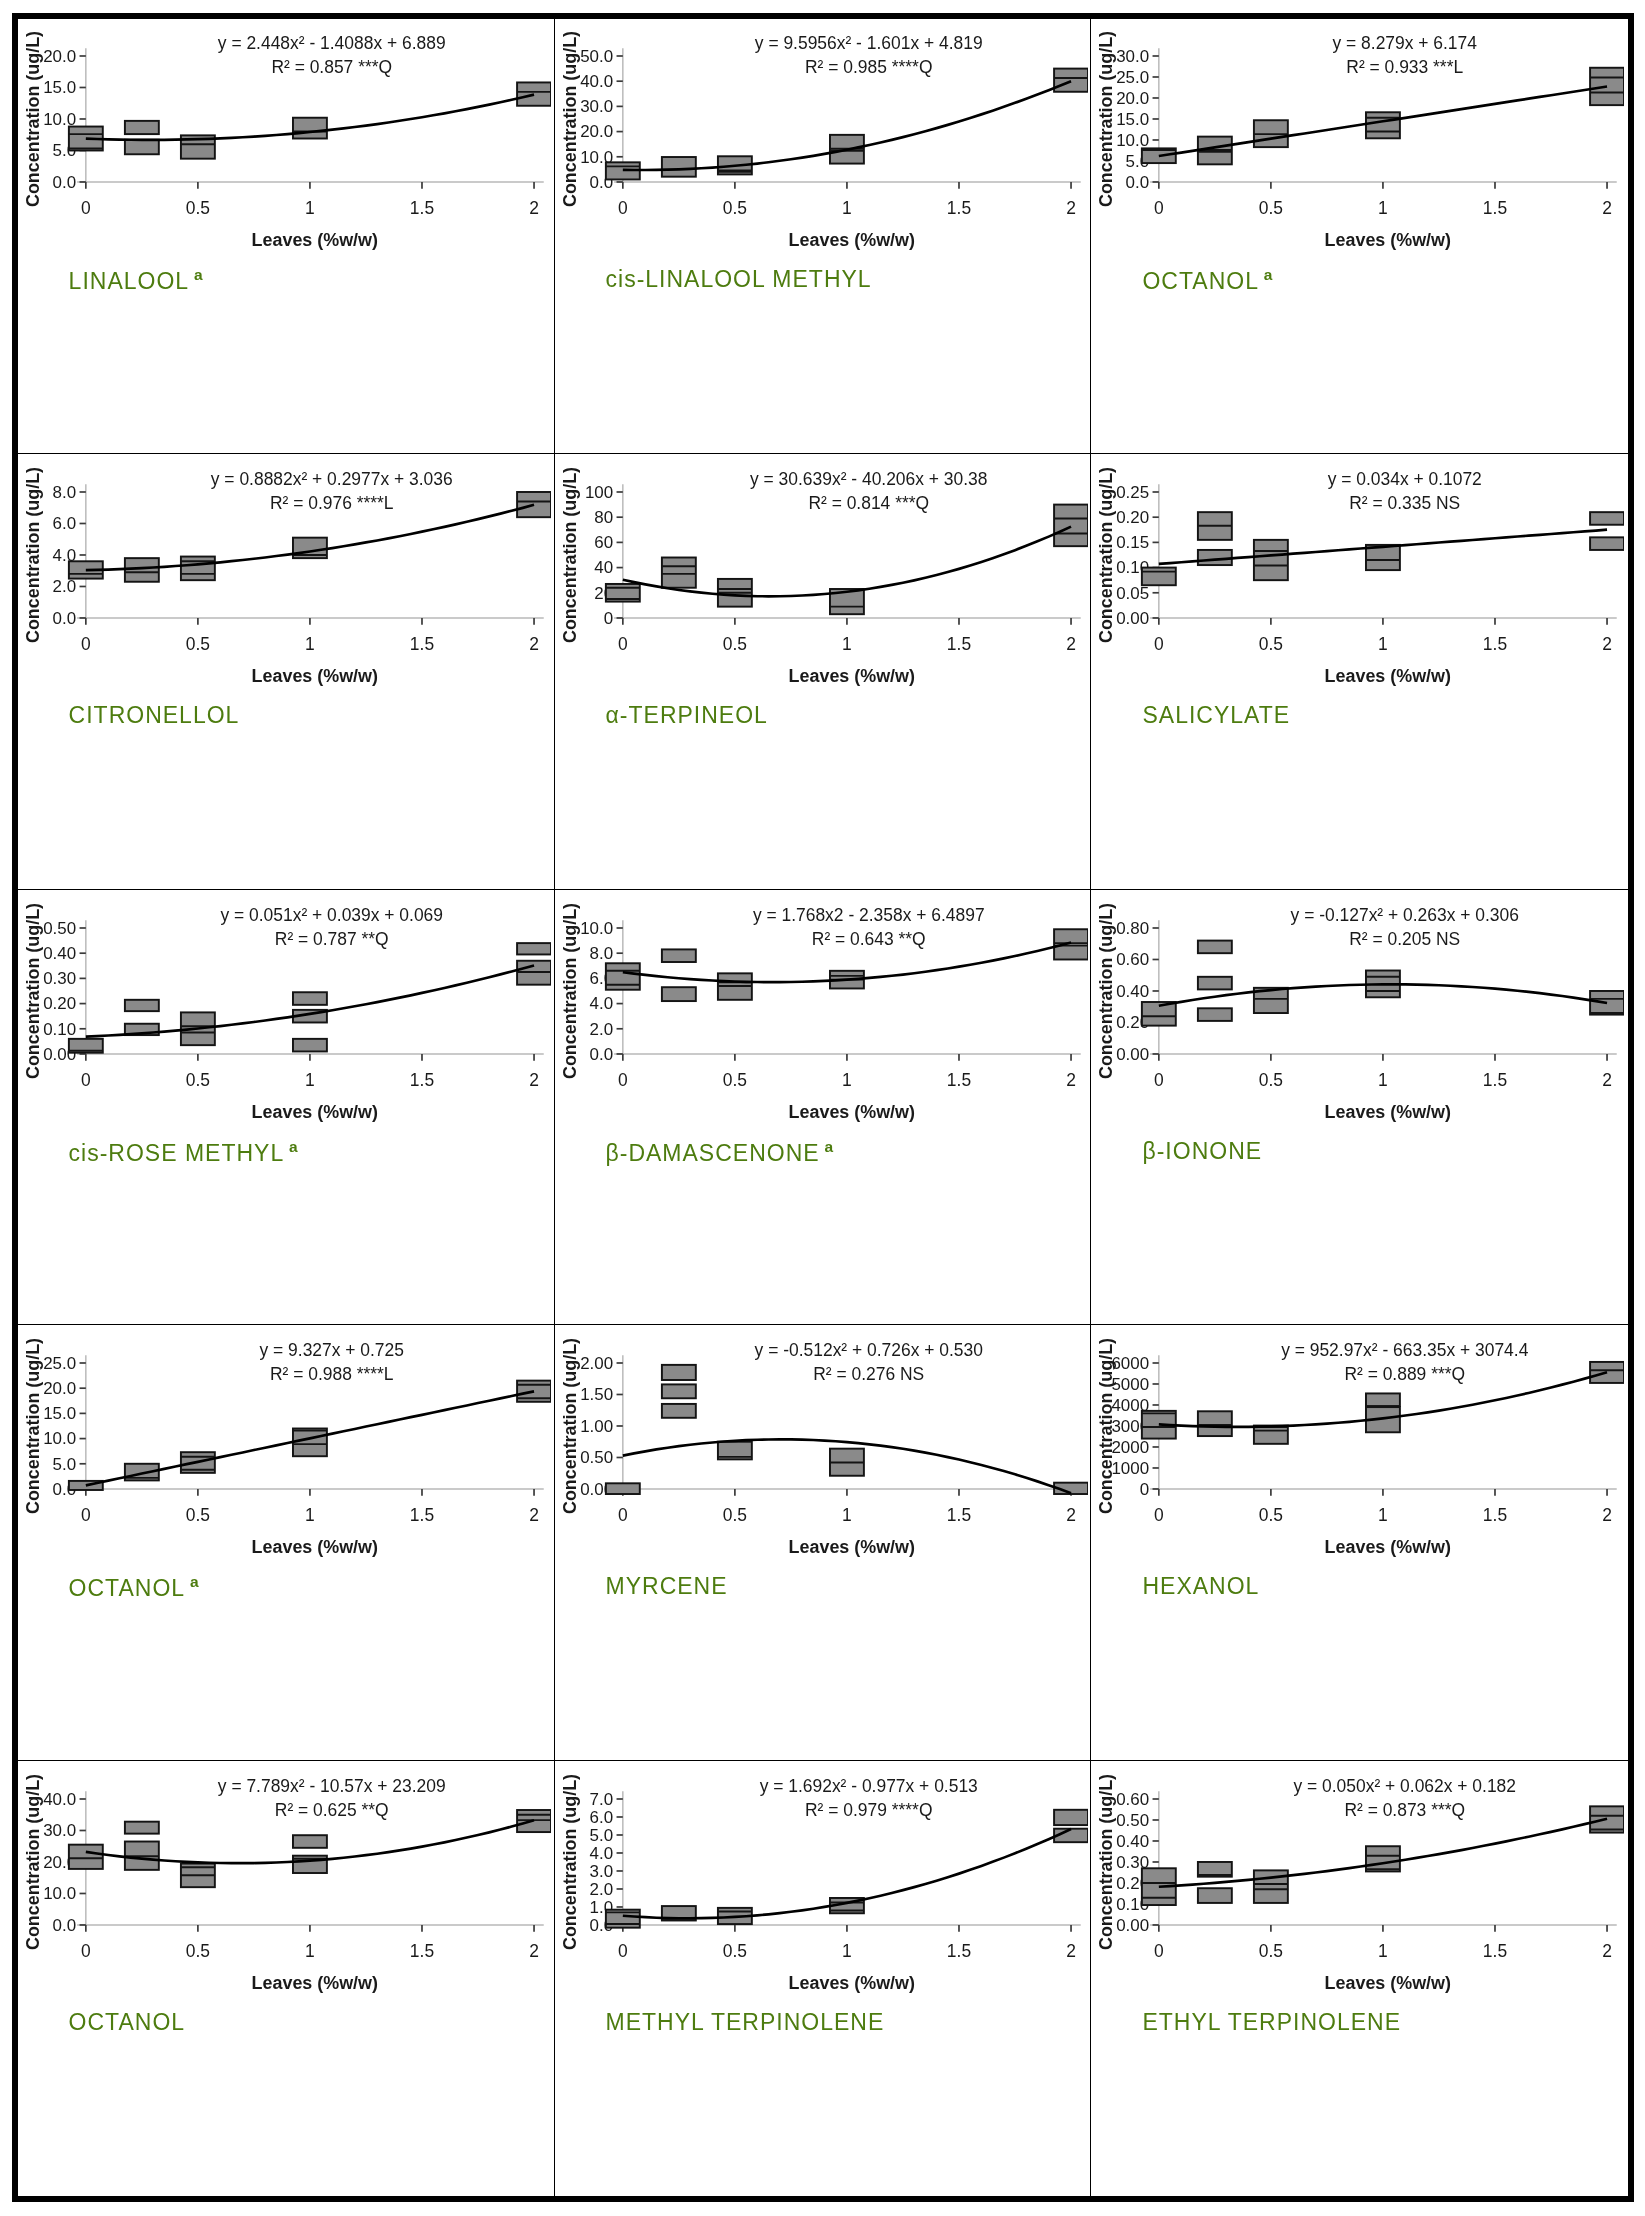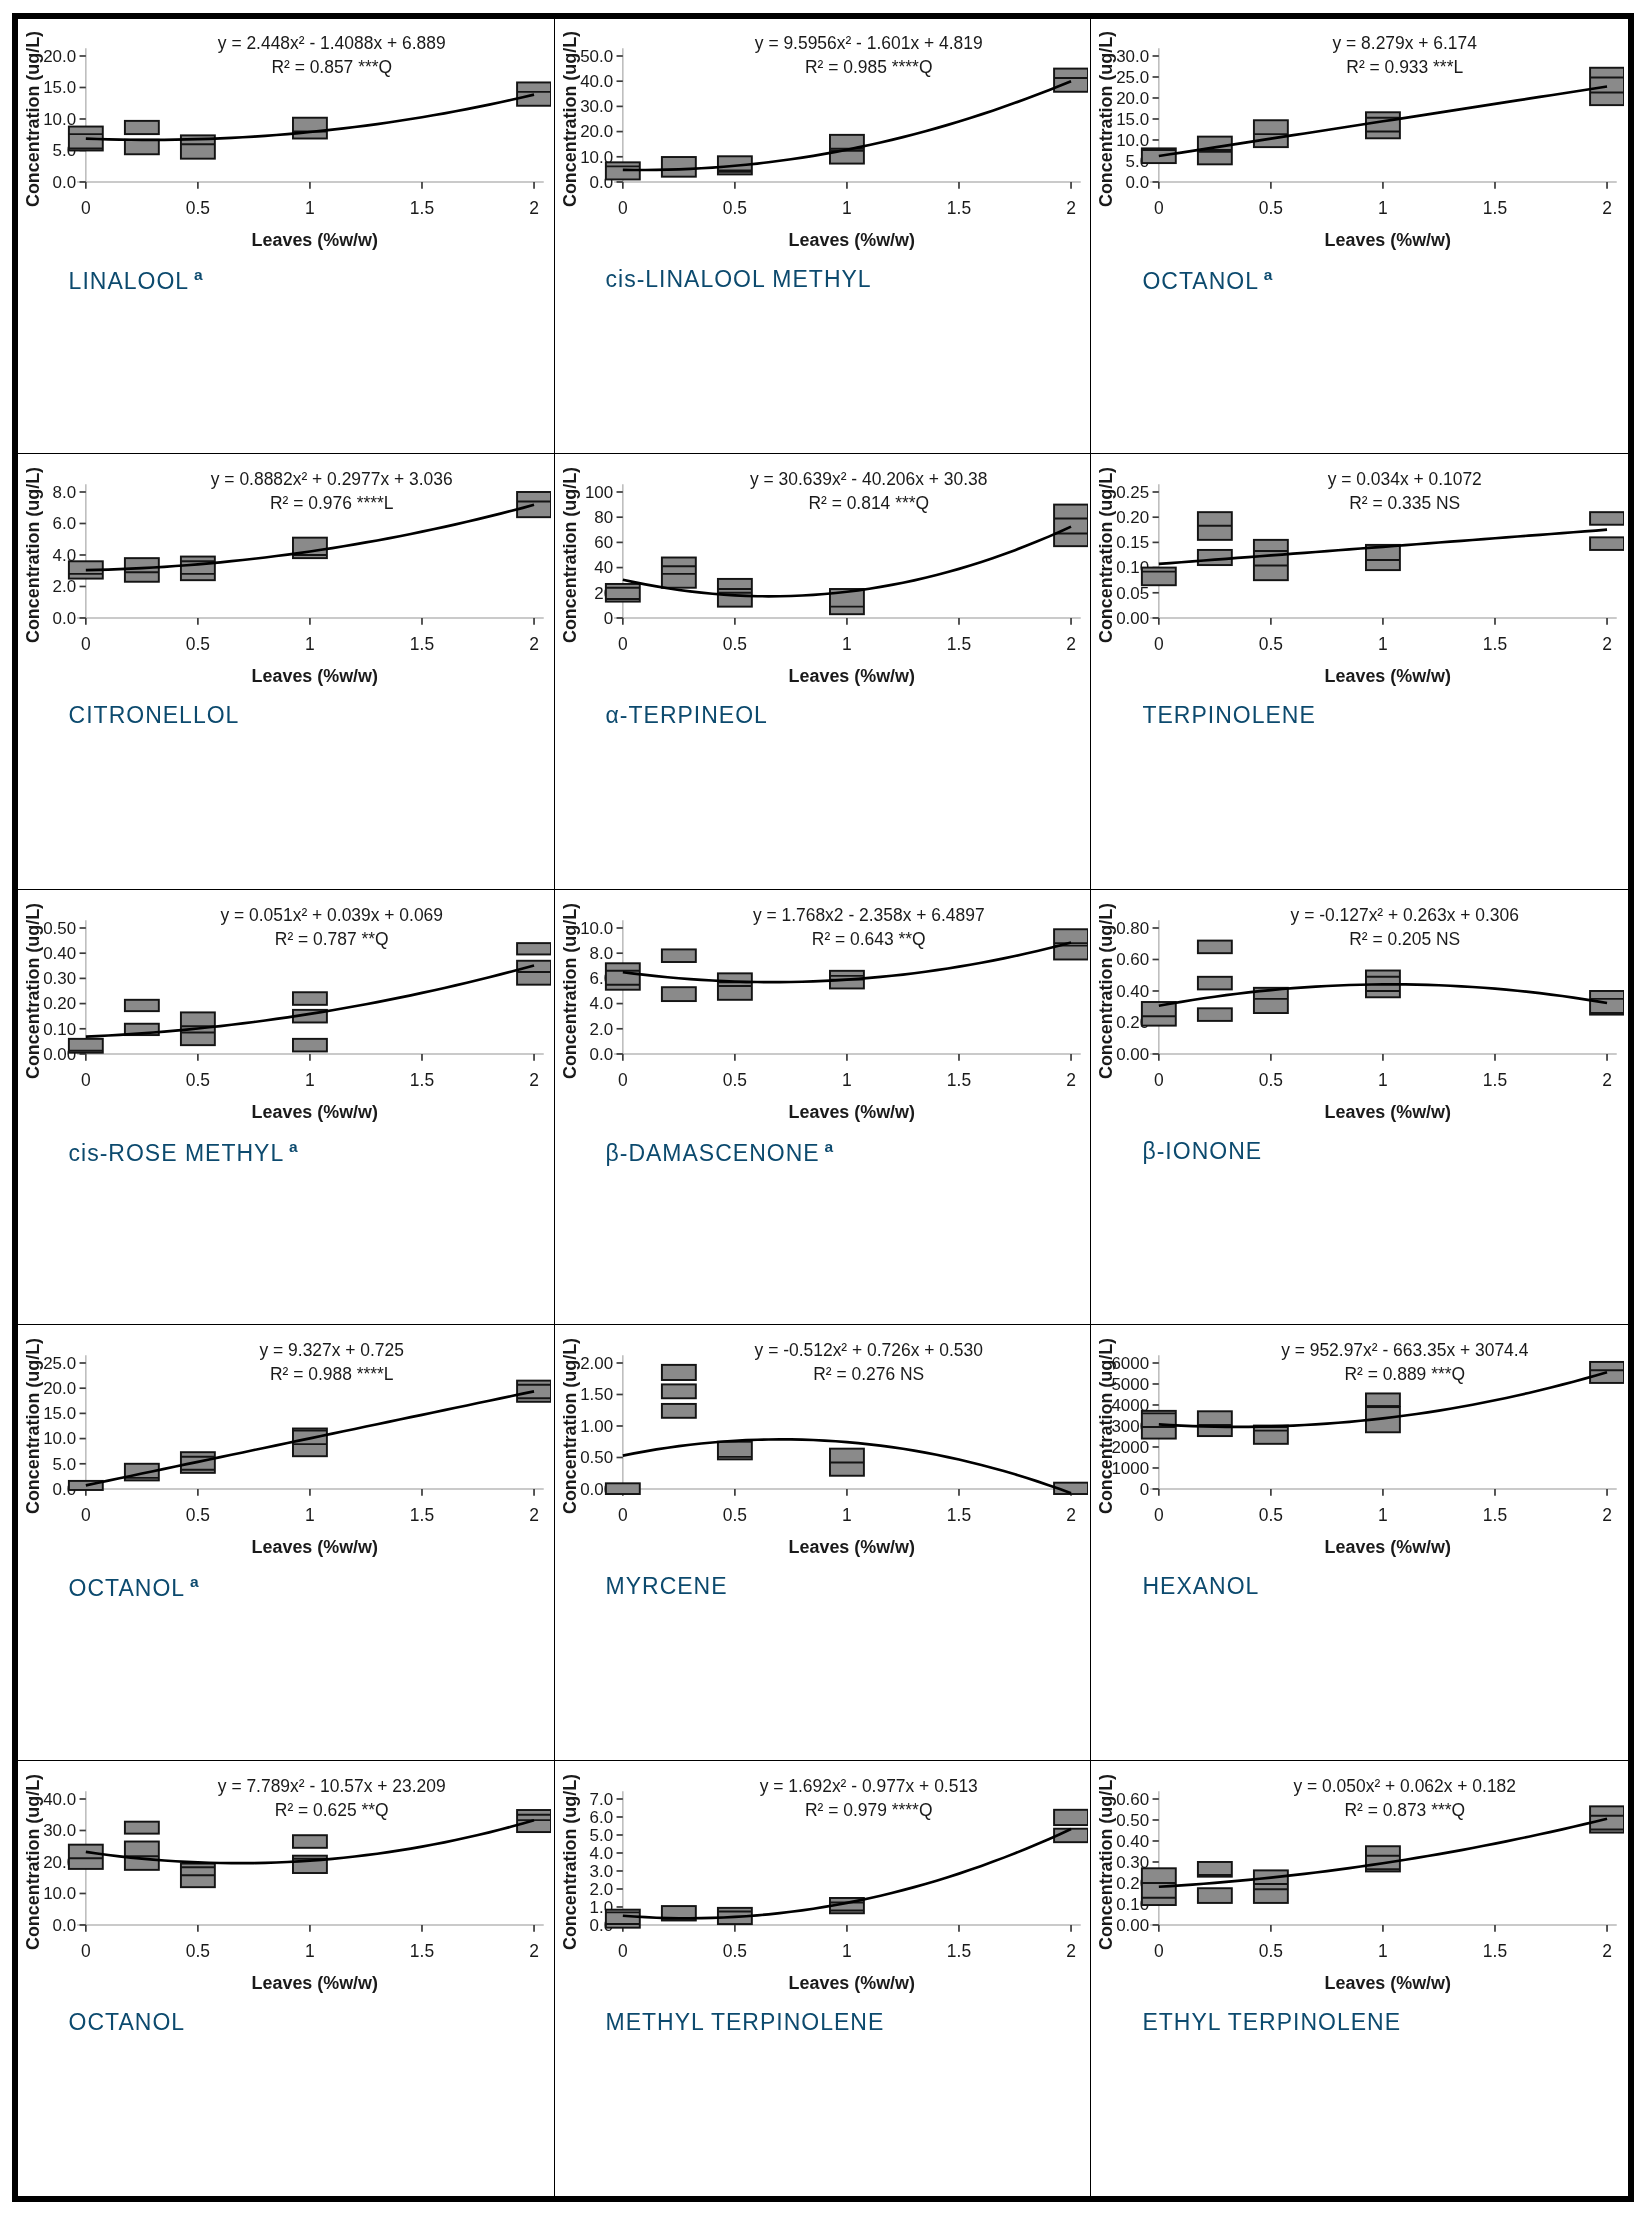--- a/index.html
+++ b/index.html
@@ -2,21 +2,21 @@
 <html style="font-size:7.8px"><head>
 <meta charset="utf-8">
 <style>
   html,body{margin:0;padding:0;background:#ffffff;}
   body{width:1646px;height:2216px;position:relative;font-family:"Liberation Sans",sans-serif;color:#1a1a1a;}
   .figure-frame{position:absolute;left:11.6px;top:12.6px;right:11.6px;bottom:13.6px;border:6.3px solid #000;background:#fff;box-sizing:border-box;}
   .grid{display:grid;width:100%;height:100%;grid-template-columns:1fr 1fr 1fr;grid-template-rows:repeat(5,1fr);}
   .cell{border-right:1.9px solid #000;border-bottom:1.9px solid #000;box-sizing:border-box;overflow:hidden;padding-top:3.9px;}
   .cell.last-col{border-right:none;}
   .cell.last-row{border-bottom:none;}
-  .chart-title{margin:1.9px 0 0 51px;font-size:23px;letter-spacing:1px;color:#0c4a6e;}
+  .chart-title{margin:1.9px 0 0 51px;font-size:23px;letter-spacing:1px;color:#4d7c0f;}
   .chart-title sup{font-size:15.5px;font-weight:bold;margin-left:4.8px;}
   svg text{fill:#1a1a1a;}
 </style>
 </head>
 <body>
 
 <div class="figure-frame">
   <div class="grid" id="grid">
       <div class="cell"><svg width="533" height="240" viewBox="0 0 1100 495">
           <line x1="140" y1="54" x2="140" y2="330" stroke="#b8b8b8" stroke-width="3"></line>
@@ -284,21 +284,21 @@
           <line x1="336.25" y1="191.68" x2="406.25" y2="191.68" stroke="#141414" stroke-width="4"></line>
           <line x1="336.25" y1="221.84" x2="406.25" y2="221.84" stroke="#141414" stroke-width="4"></line>
           <rect x="567.5" y="179.20000000000002" width="70" height="51.99999999999997" fill="#8a8a8a" stroke="#141414" stroke-width="4"></rect>
           <line x1="567.5" y1="210.39999999999998" x2="637.5" y2="210.39999999999998" stroke="#141414" stroke-width="4"></line>
           <rect x="1030" y="111.6" width="70" height="26" fill="#8a8a8a" stroke="#141414" stroke-width="4"></rect>
           <rect x="1030" y="163.6" width="70" height="26" fill="#8a8a8a" stroke="#141414" stroke-width="4"></rect>
           <clipPath id="clip5">
             <rect x="100" y="40" width="1005" height="308"></rect>
           </clipPath>
           <path d="M 140.0 218.5 L 163.1 216.7 L 186.3 215.0 L 209.4 213.2 L 232.5 211.4 L 255.6 209.7 L 278.8 207.9 L 301.9 206.1 L 325.0 204.4 L 348.1 202.6 L 371.3 200.8 L 394.4 199.1 L 417.5 197.3 L 440.6 195.5 L 463.8 193.8 L 486.9 192.0 L 510.0 190.2 L 533.1 188.5 L 556.3 186.7 L 579.4 184.9 L 602.5 183.2 L 625.6 181.4 L 648.8 179.6 L 671.9 177.8 L 695.0 176.1 L 718.1 174.3 L 741.3 172.5 L 764.4 170.8 L 787.5 169.0 L 810.6 167.2 L 833.8 165.5 L 856.9 163.7 L 880.0 161.9 L 903.1 160.2 L 926.3 158.4 L 949.4 156.6 L 972.5 154.9 L 995.6 153.1 L 1018.8 151.3 L 1041.9 149.6 L 1065.0 147.8" fill="none" stroke="#000000" stroke-width="5.5" clip-path="url(#clip5)"></path>
-        </svg><div class="chart-title"><span>TERPINOLENE</span></div></div>
+        </svg><div class="chart-title"><span>SALICYLATE</span></div></div>
       <div class="cell"><svg width="533" height="240" viewBox="0 0 1100 495">
           <line x1="140" y1="54" x2="140" y2="330" stroke="#b8b8b8" stroke-width="3"></line>
           <line x1="122" y1="330" x2="1085" y2="330" stroke="#b8b8b8" stroke-width="3"></line>
           <line x1="127" y1="330" x2="140" y2="330" stroke="#3a3a3a" stroke-width="3.5"></line>
           <text x="120" y="342" font-size="35" text-anchor="end">0.00</text>
           <line x1="127" y1="278" x2="140" y2="278" stroke="#3a3a3a" stroke-width="3.5"></line>
           <text x="120" y="290" font-size="35" text-anchor="end">0.10</text>
           <line x1="127" y1="226" x2="140" y2="226" stroke="#3a3a3a" stroke-width="3.5"></line>
           <text x="120" y="238" font-size="35" text-anchor="end">0.20</text>
           <line x1="127" y1="173.99999999999997" x2="140" y2="173.99999999999997" stroke="#3a3a3a" stroke-width="3.5"></line>

